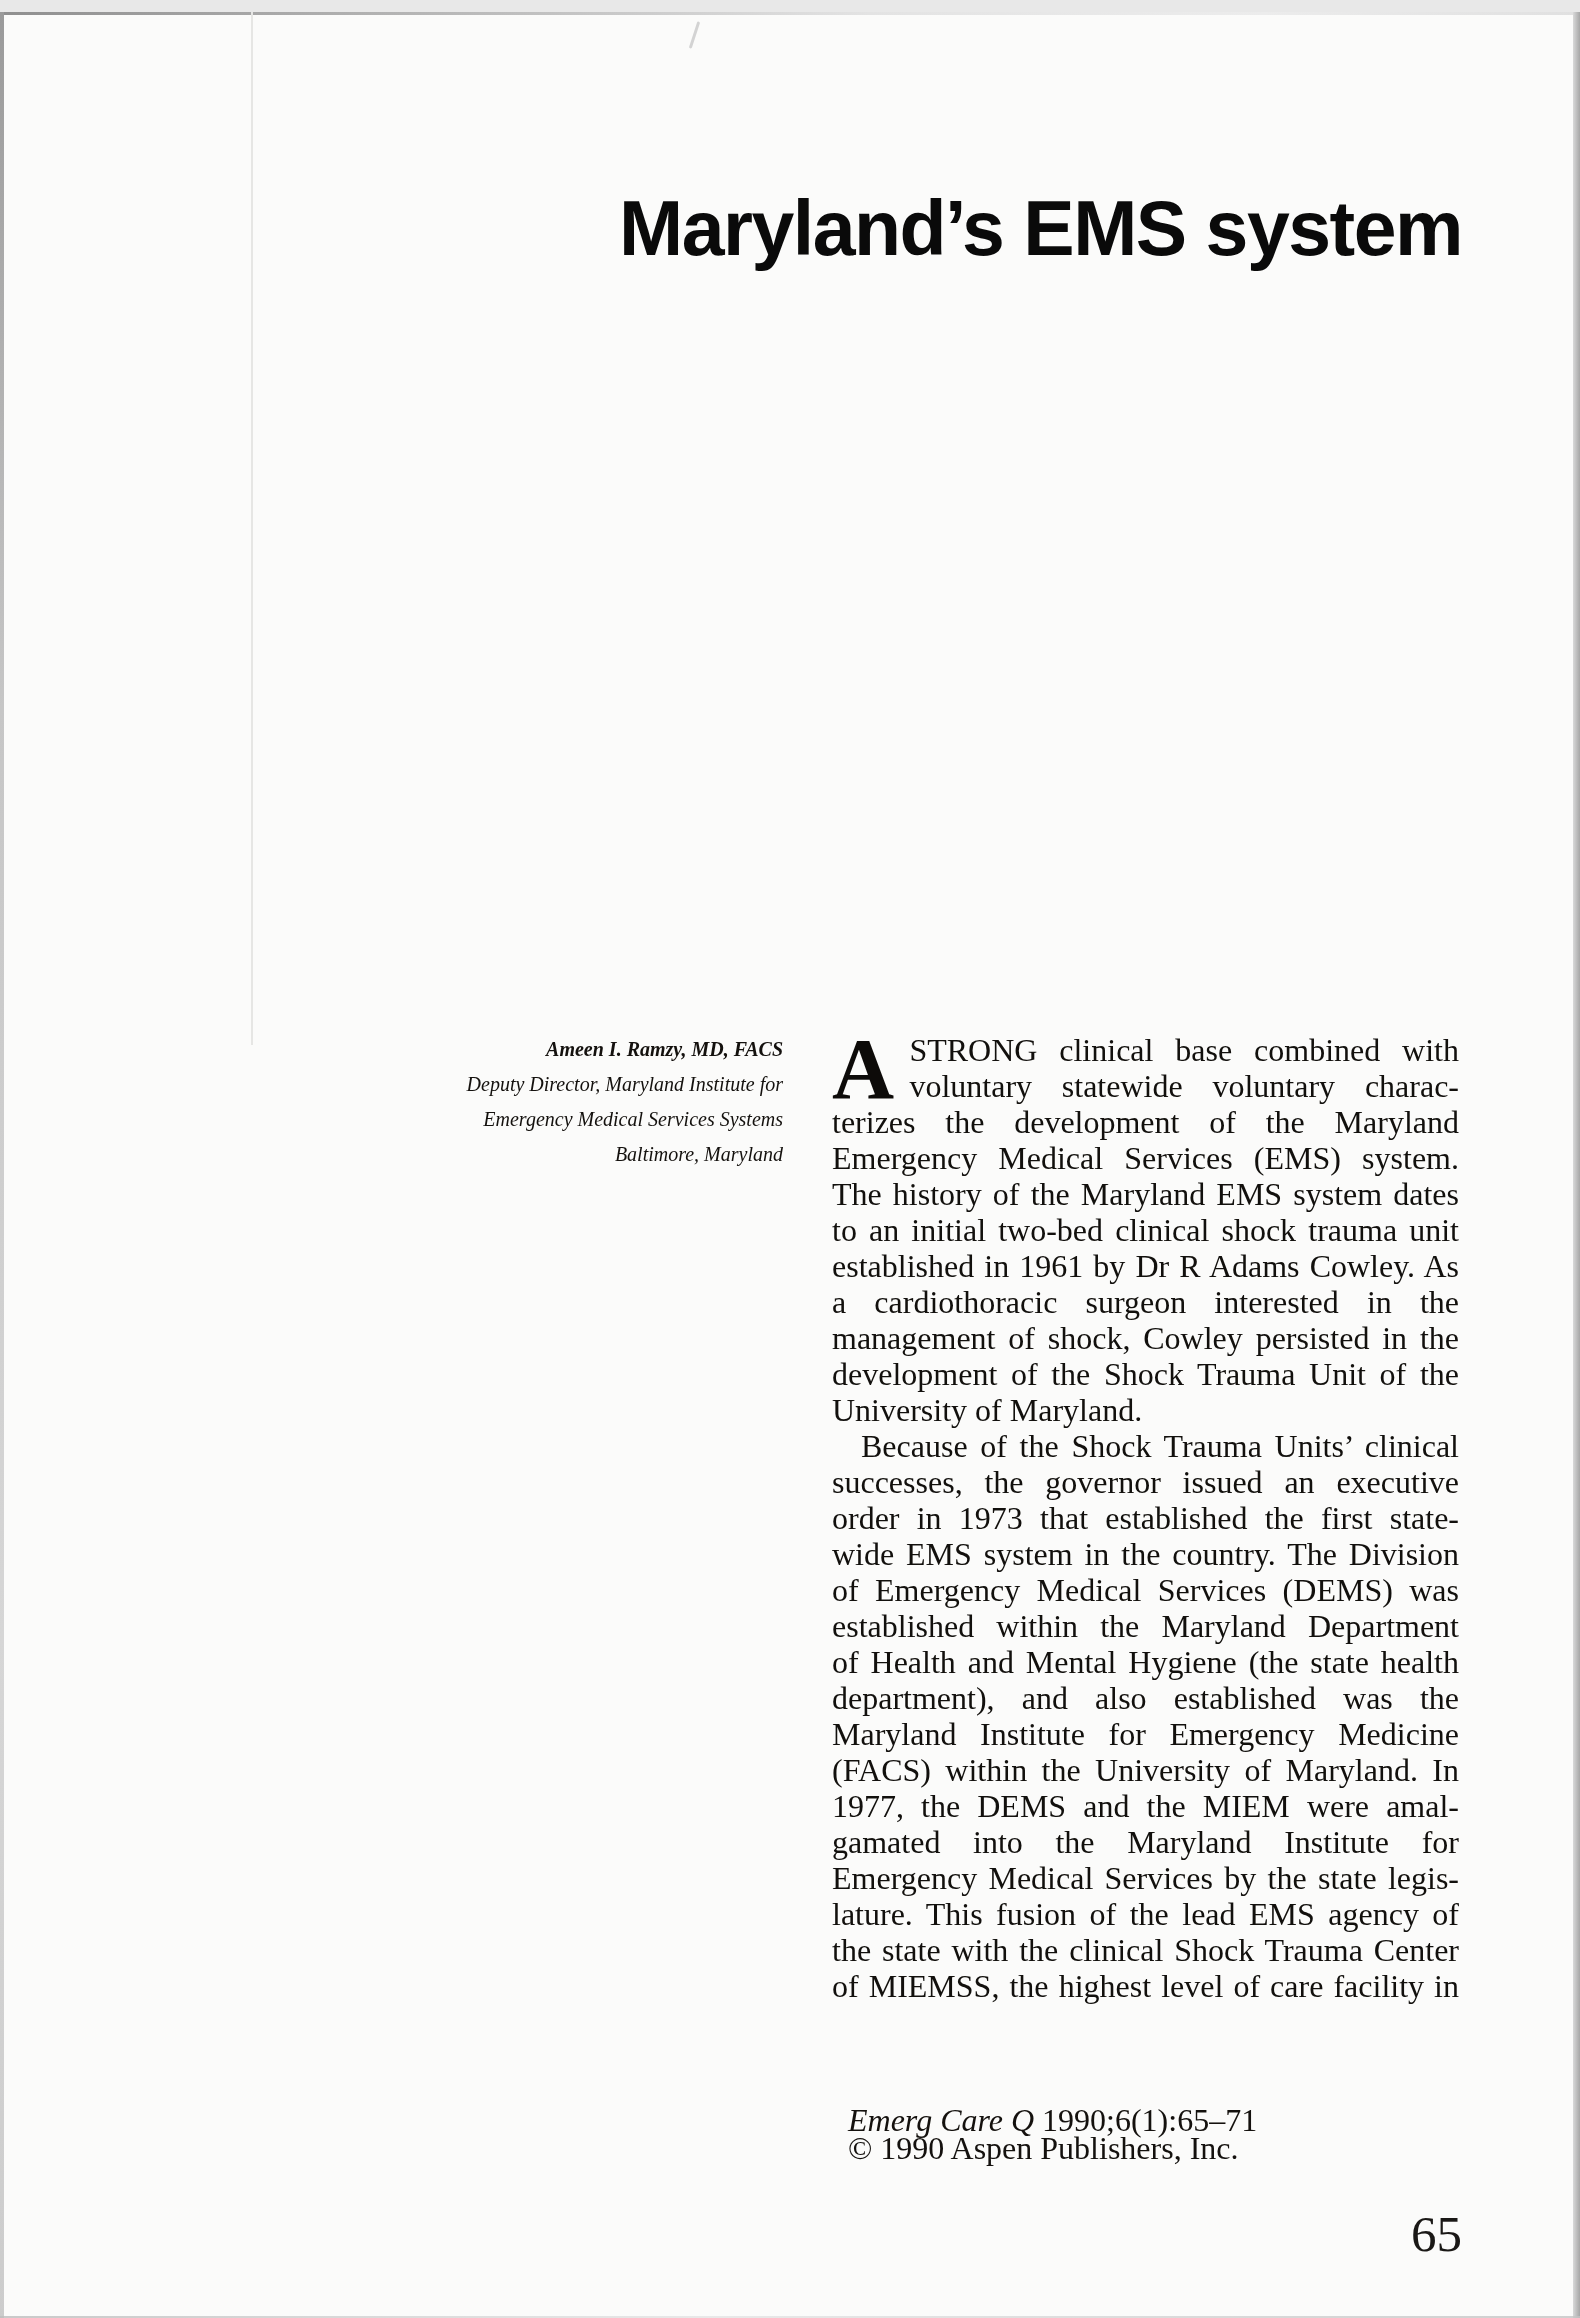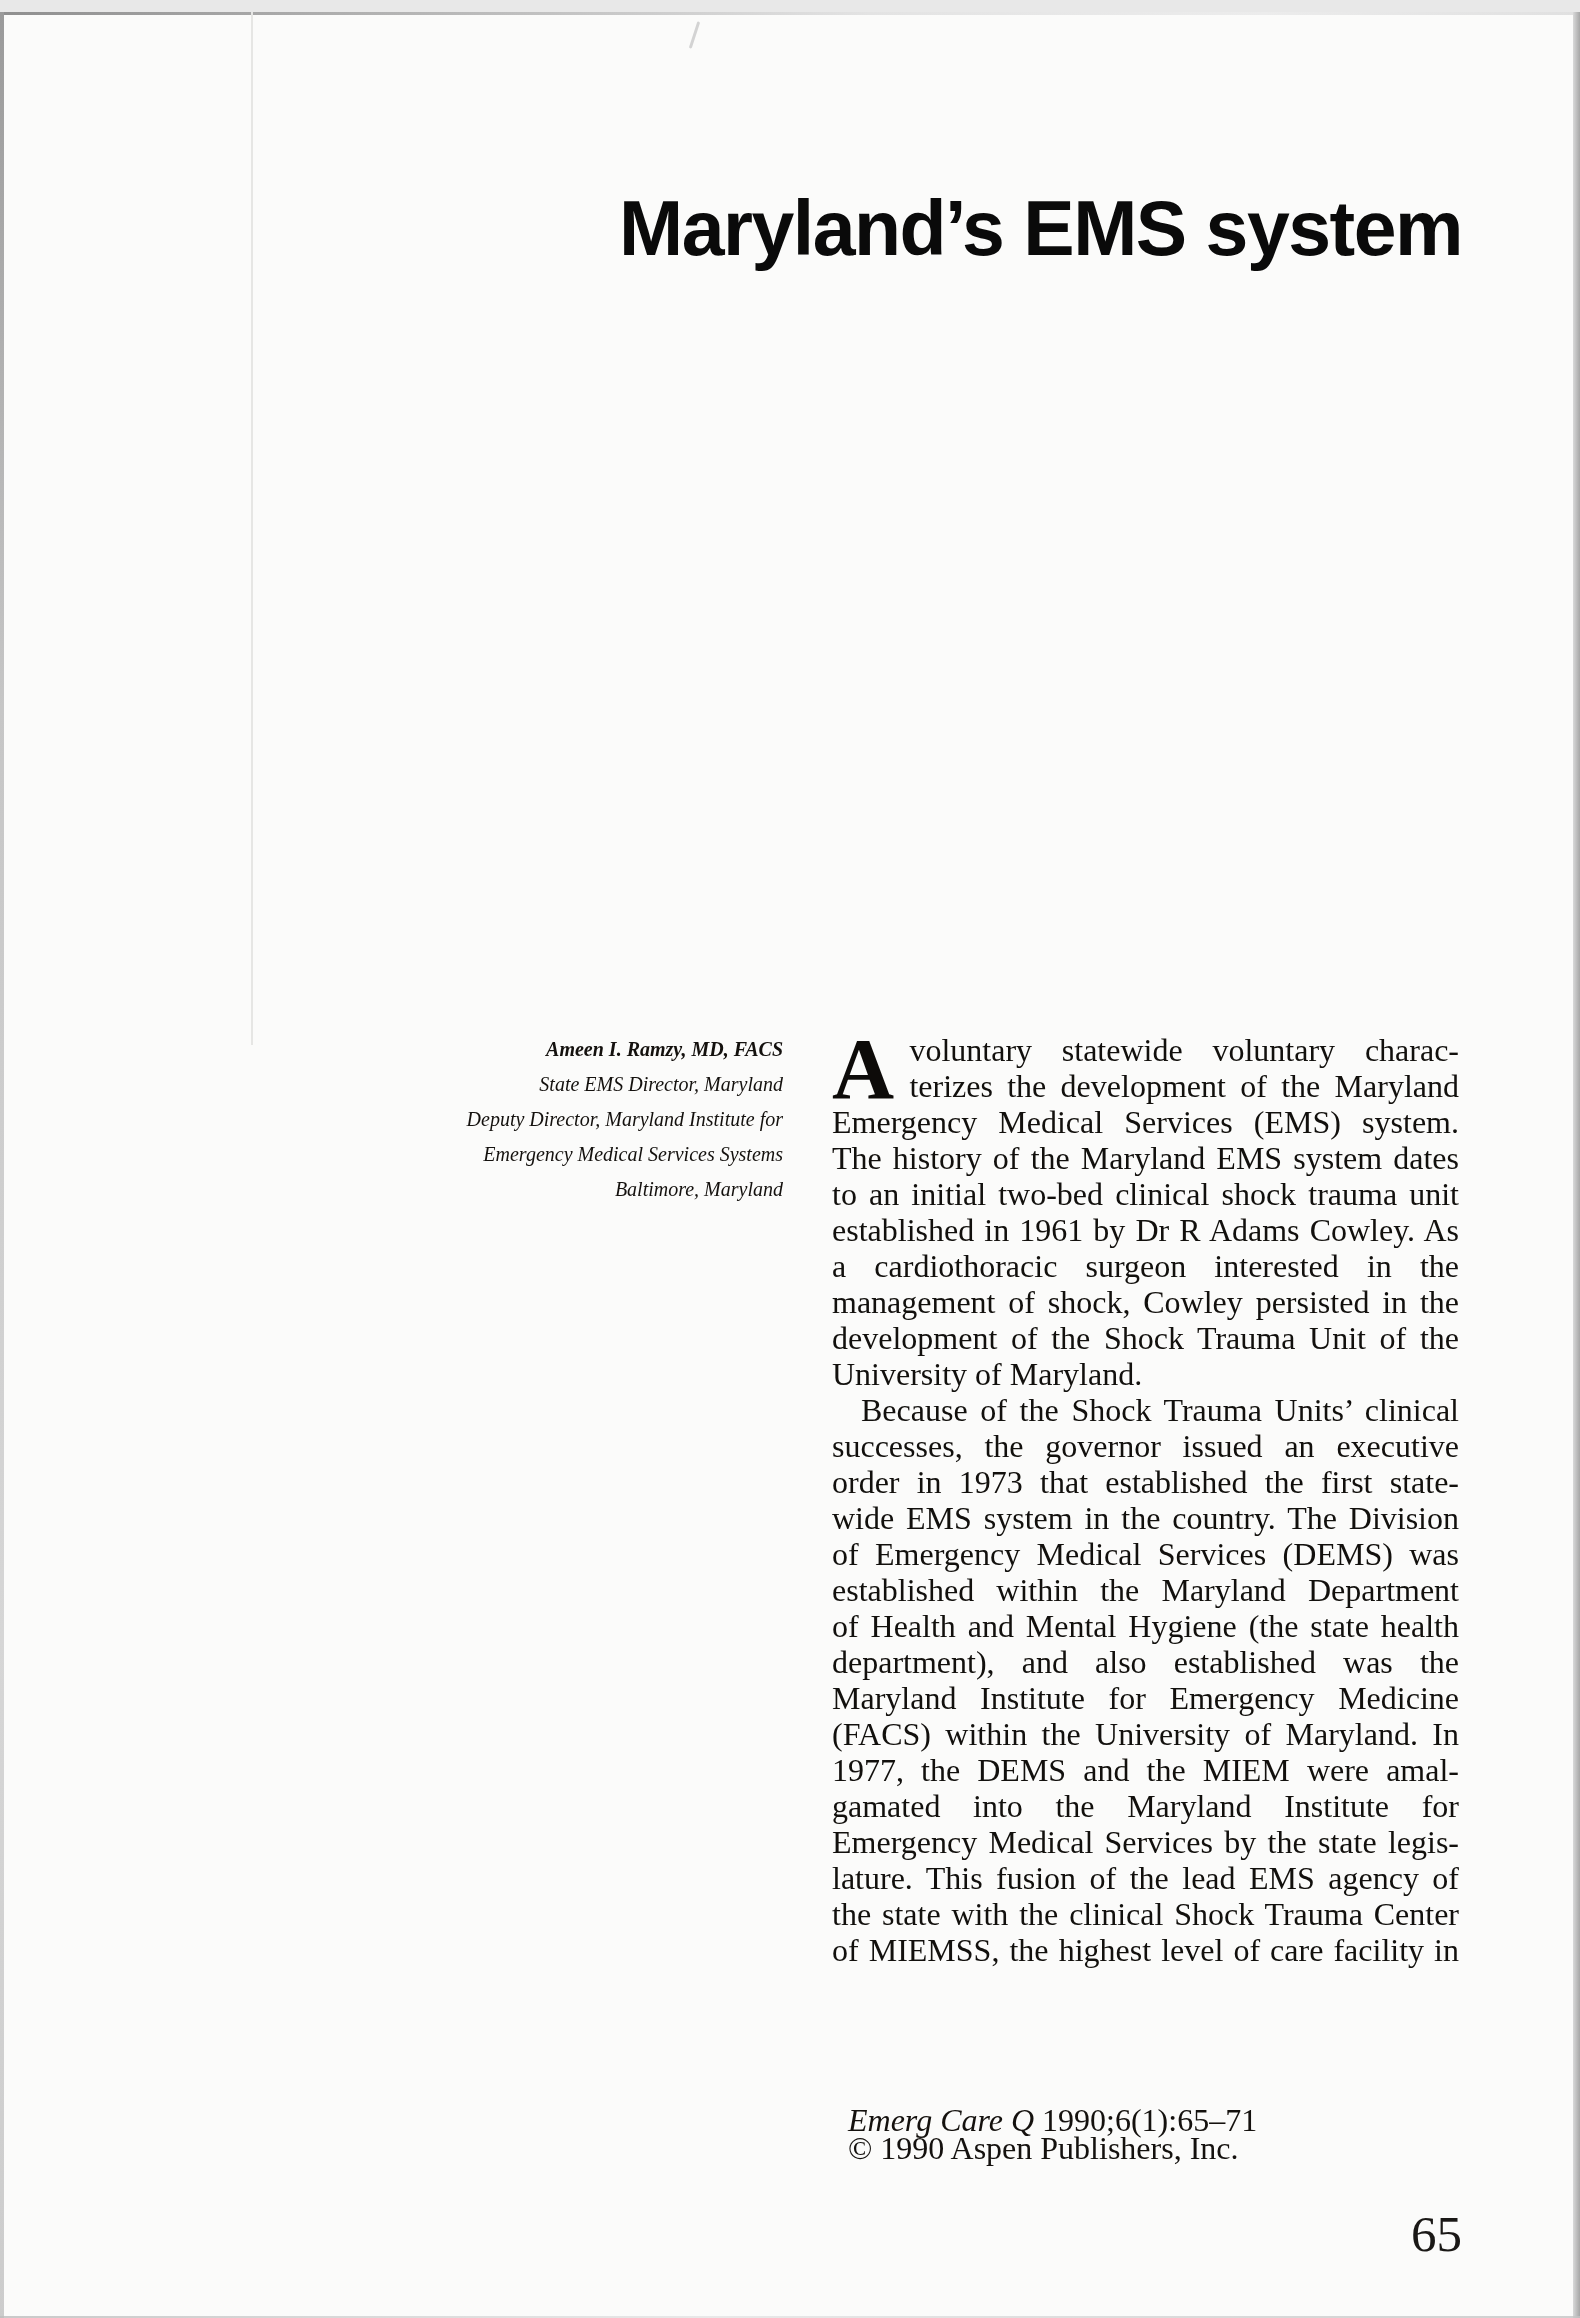--- a/index.html
+++ b/index.html
@@ -121,30 +121,30 @@
   <div class="edge-bottom-smudge"></div>
   <div class="edge-bottom"></div>
   <div class="gutter-line"></div>
   <div class="slash-mark"></div>
 
   <div class="title">Maryland’s EMS system</div>
 
   <div class="author">
     <div class="name">Ameen I. Ramzy, MD, FACS</div>
     <div class="affs">
-        <div class="affline">State EMS Director, Maryland</div>
         <div class="affline">Deputy Director, Maryland Institute for</div>
         <div class="affline">Emergency Medical Services Systems</div>
         <div class="affline">Baltimore, Maryland</div>
       </div>
   </div>
 
   <div class="body-col">
     <div class="p1">
       <div class="drop-cap">A</div>
+    <div class="jline">STRONG clinical base combined with</div>
         <div class="jline">voluntary statewide voluntary charac-</div>
         <div class="jline">terizes the development of the Maryland</div>
         <div class="jline">Emergency Medical Services (EMS) system.</div>
         <div class="jline">The history of the Maryland EMS system dates</div>
         <div class="jline">to an initial two-bed clinical shock trauma unit</div>
         <div class="jline">established in 1961 by Dr R Adams Cowley. As</div>
         <div class="jline">a cardiothoracic surgeon interested in the</div>
         <div class="jline">management of shock, Cowley persisted in the</div>
         <div class="jline">development of the Shock Trauma Unit of the</div>
         <div class="jline">University of Maryland.</div>

